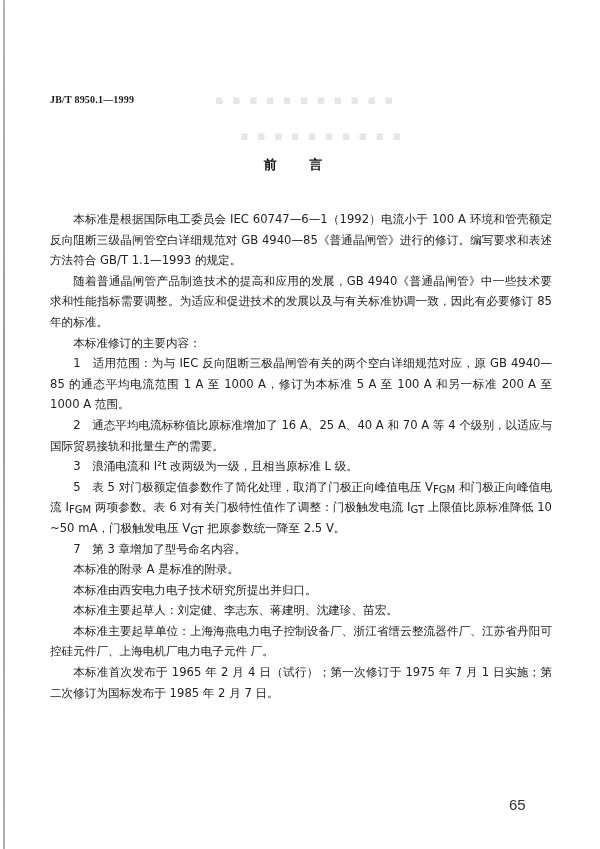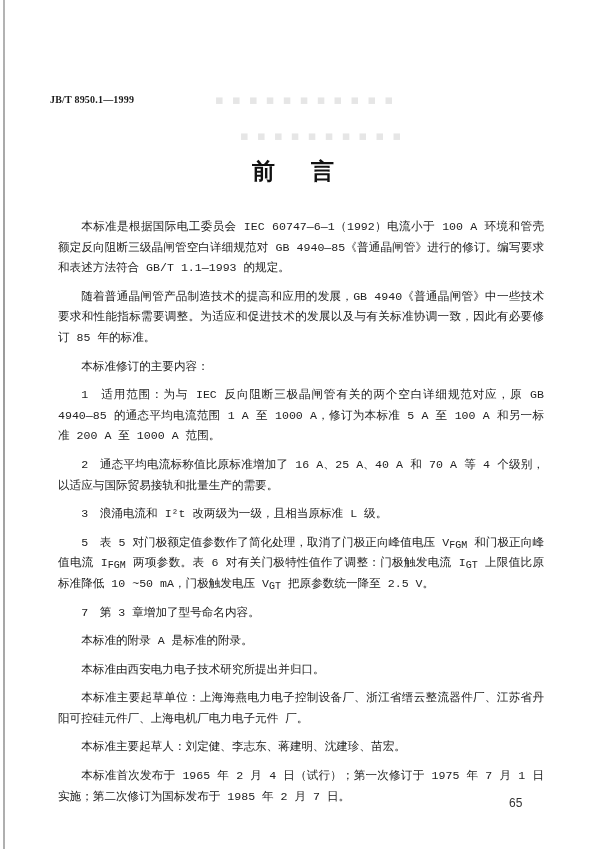--- a/index.html
+++ b/index.html
@@ -16,33 +16,33 @@
   .ghost {
     position: absolute; color: #e6e6e6; font-size: 13px; letter-spacing: 2px;
   }
   .header {
     position: absolute; left: 50px; top: 94px;
     font-family: "Liberation Serif", serif; font-weight: bold; font-size: 10px;
     letter-spacing: 0.2px;
   }
   .title {
     position: absolute; left: 0; width: 600px; top: 156px; text-align: center;
-    font-family: "DejaVu Sans", sans-serif; font-weight: bold; font-size: 23px;
+    font-family: "DejaVu Sans", sans-serif; font-weight: bold; font-size: 13px;
     letter-spacing: 14px; color: #111;
   }
   .body {
     position: absolute; left: 50px; top: 209px; width: 502px;
     font-size: 11.6px; line-height: 20.6px;
     font-family: "DejaVu Sans", sans-serif; color: #222;
   }
-  .p { margin: 8px; text-indent: 2em; text-align: justify; font-family: Liberation Mono, monospace; }
+  .p { margin: 0; text-indent: 2em; text-align: justify; }
   sub { font-size: 10px; vertical-align: -2px; line-height: 0; }
   .pagenum {
     position: absolute; left: 509px; top: 796px;
-    font-family: "Liberation Sans", sans-serif; font-size: 12px; color: #333;
+    font-family: "Liberation Sans", sans-serif; font-size: 15px; color: #333;
   }
 </style>
 </head>
 <body>
 
 <div class="edge"></div>
 <div class="ghost" style="left:215px;top:92px;">▪ ▪ ▪ ▪ ▪ ▪ ▪ ▪ ▪ ▪ ▪</div>
 <div class="ghost" style="left:240px;top:128px;">▪ ▪ ▪ ▪ ▪ ▪ ▪ ▪ ▪ ▪</div>
 
 <div class="header">JB/T 8950.1—1999</div>
@@ -53,18 +53,18 @@
   <p class="p">本标准是根据国际电工委员会 IEC 60747—6—1（1992）电流小于 100 A 环境和管壳额定反向阻断三级晶闸管空白详细规范对 GB 4940—85《普通晶闸管》进行的修订。编写要求和表述方法符合 GB/T 1.1—1993 的规定。</p>
   <p class="p">随着普通晶闸管产品制造技术的提高和应用的发展，GB 4940《普通晶闸管》中一些技术要求和性能指标需要调整。为适应和促进技术的发展以及与有关标准协调一致，因此有必要修订 85 年的标准。</p>
   <p class="p">本标准修订的主要内容：</p>
   <p class="p">1　适用范围：为与 IEC 反向阻断三极晶闸管有关的两个空白详细规范对应，原 GB 4940—85 的通态平均电流范围 1 A 至 1000 A，修订为本标准 5 A 至 100 A 和另一标准 200 A 至 1000 A 范围。</p>
   <p class="p">2　通态平均电流标称值比原标准增加了 16 A、25 A、40 A 和 70 A 等 4 个级别，以适应与国际贸易接轨和批量生产的需要。</p>
   <p class="p">3　浪涌电流和 I²t 改两级为一级，且相当原标准 L 级。</p>
   <p class="p"><span>5　表 5 对门极额定值参数作了简化处理，取消了门极正向峰值电压 V</span><sub>FGM</sub><span> 和门极正向峰值电流 I</span><sub>FGM</sub><span> 两项参数。表 6 对有关门极特性值作了调整：门极触发电流 I</span><sub>GT</sub><span> 上限值比原标准降低 10 ~50 mA，门极触发电压 V</span><sub>GT</sub><span> 把原参数统一降至 2.5 V。</span></p>
   <p class="p">7　第 3 章增加了型号命名内容。</p>
   <p class="p">本标准的附录 A 是标准的附录。</p>
   <p class="p">本标准由西安电力电子技术研究所提出并归口。</p>
+  <p class="p">本标准主要起草人：刘定健、李志东、蒋建明、沈建珍、苗宏。</p>
   <p class="p">本标准主要起草单位：上海海燕电力电子控制设备厂、浙江省缙云整流器件厂、江苏省丹阳可控硅元件厂、上海电机厂电力电子元件 厂。</p>
-  <p class="p">本标准主要起草人：刘定健、李志东、蒋建明、沈建珍、苗宏。</p>
   <p class="p">本标准首次发布于 1965 年 2 月 4 日（试行）；第一次修订于 1975 年 7 月 1 日实施；第二次修订为国标发布于 1985 年 2 月 7 日。</p>
 </div>
 
 <div class="pagenum">65</div>
 
 </body></html>

